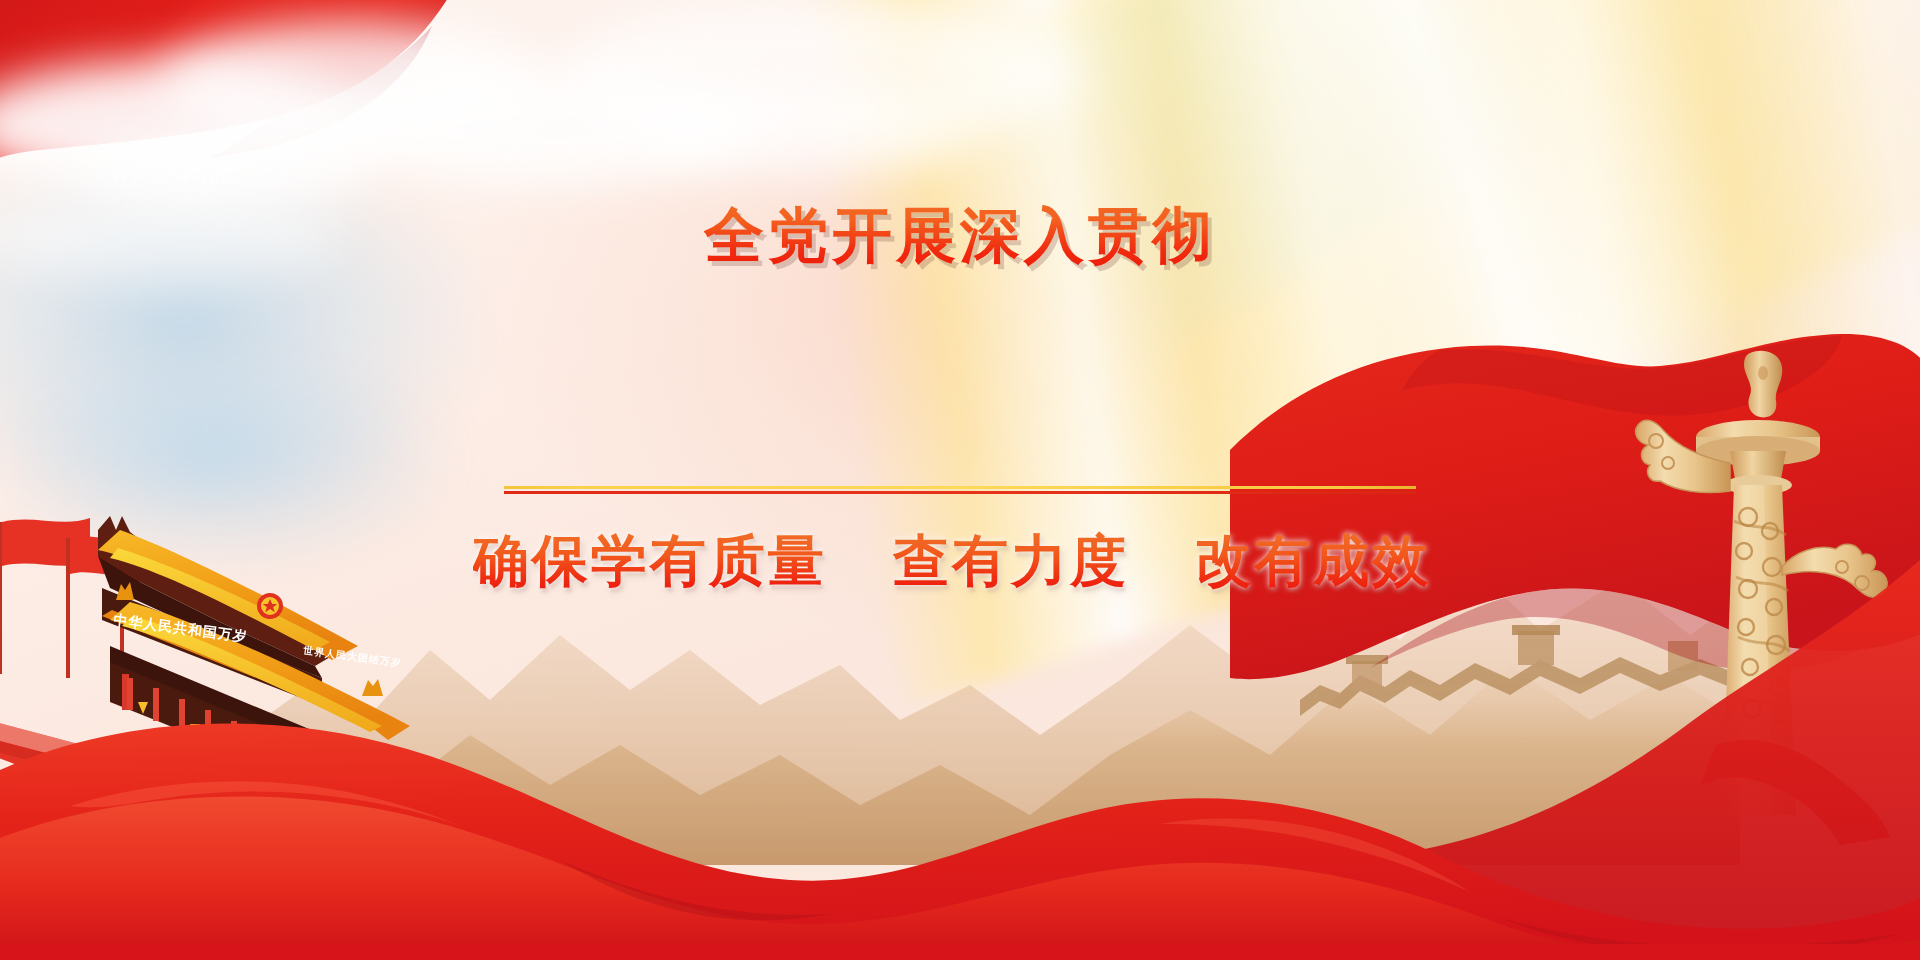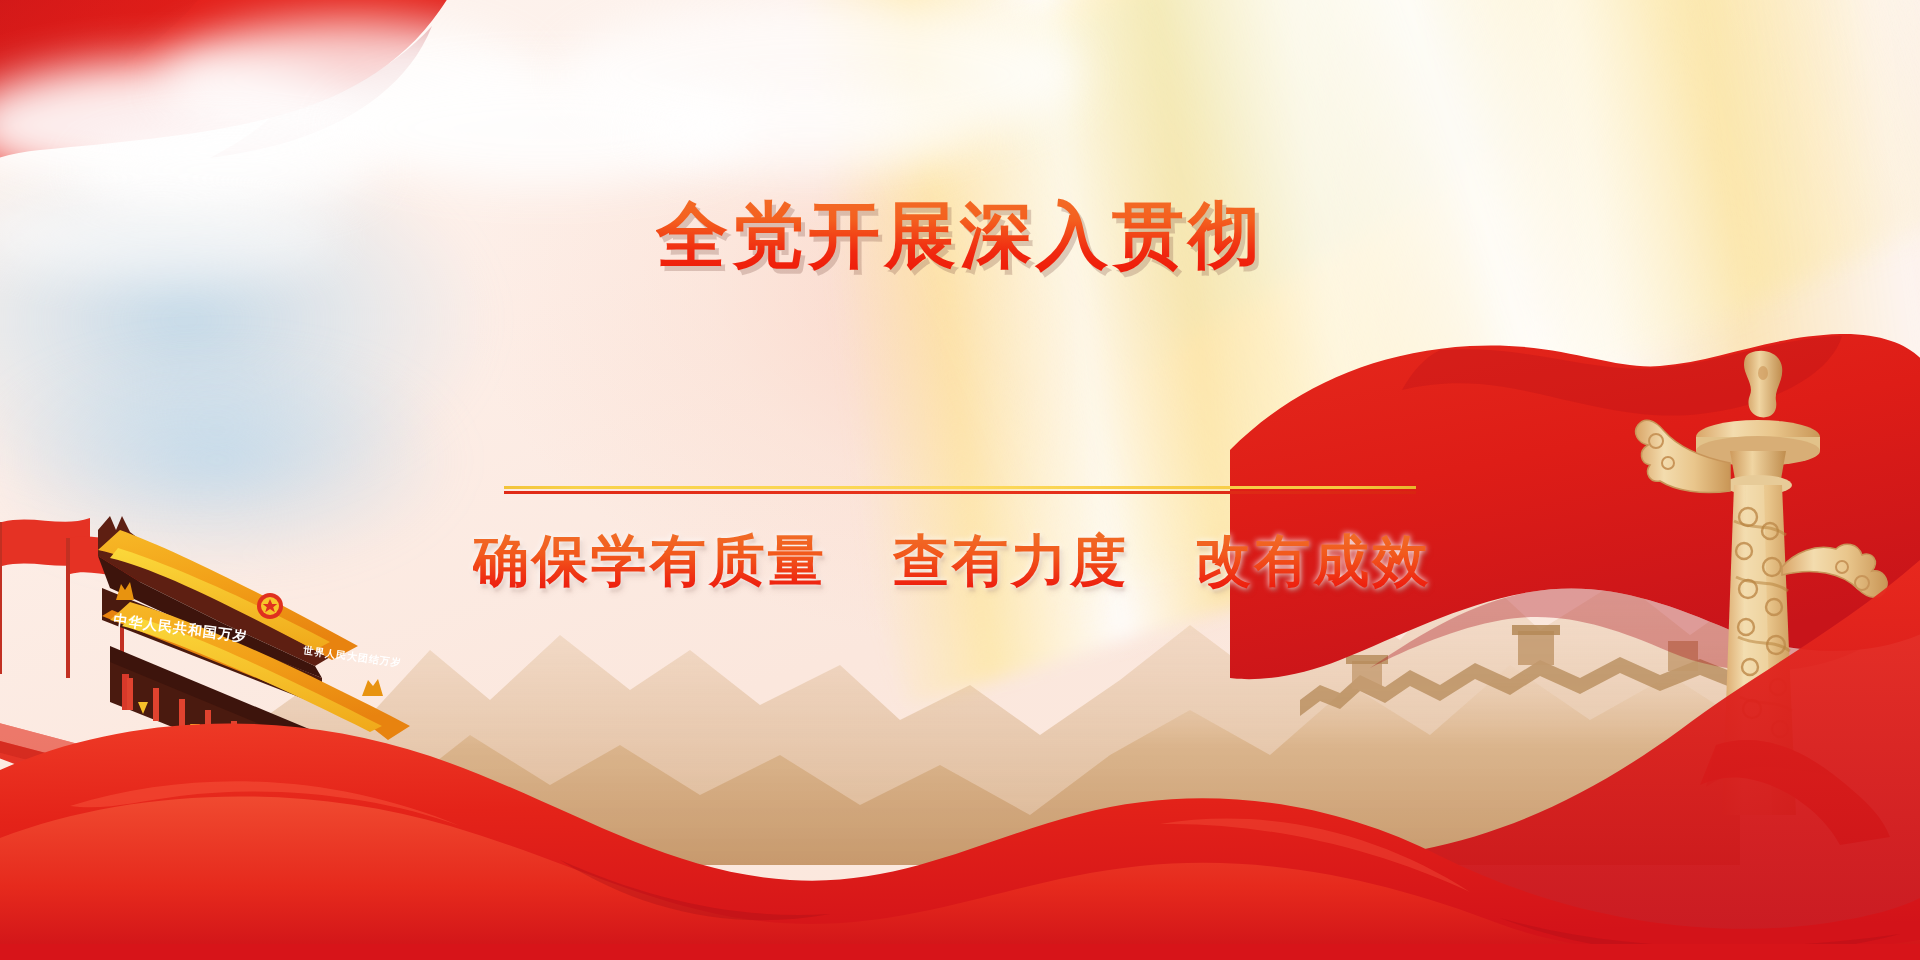--- a/index.html
+++ b/index.html
@@ -106,21 +106,21 @@
 
   
   .content{position:absolute;left:0;top:0;width:1920px;height:960px;}
 
   .title-wrap{
     position:absolute;left:0;top:186px;width:1920px;text-align:center;
   }
   .title-line{
     font-family:"DejaVu Sans","Liberation Sans",sans-serif;
     font-weight:bold;
-    font-size:72px;
+    font-size:60px;
     line-height:98px;
     letter-spacing:4px;
     background:linear-gradient(180deg,#F2712A 0%,#F4601F 34%,#F0280F 68%,#EE1405 100%);
     -webkit-background-clip:text;background-clip:text;
     color:transparent;
     -webkit-text-fill-color:transparent;
     filter:drop-shadow(4px 5px 0px rgba(120,70,60,0.25));
     display:inline-block;
   }
   .title-line.l2{font-size:96px;letter-spacing:3px;}

